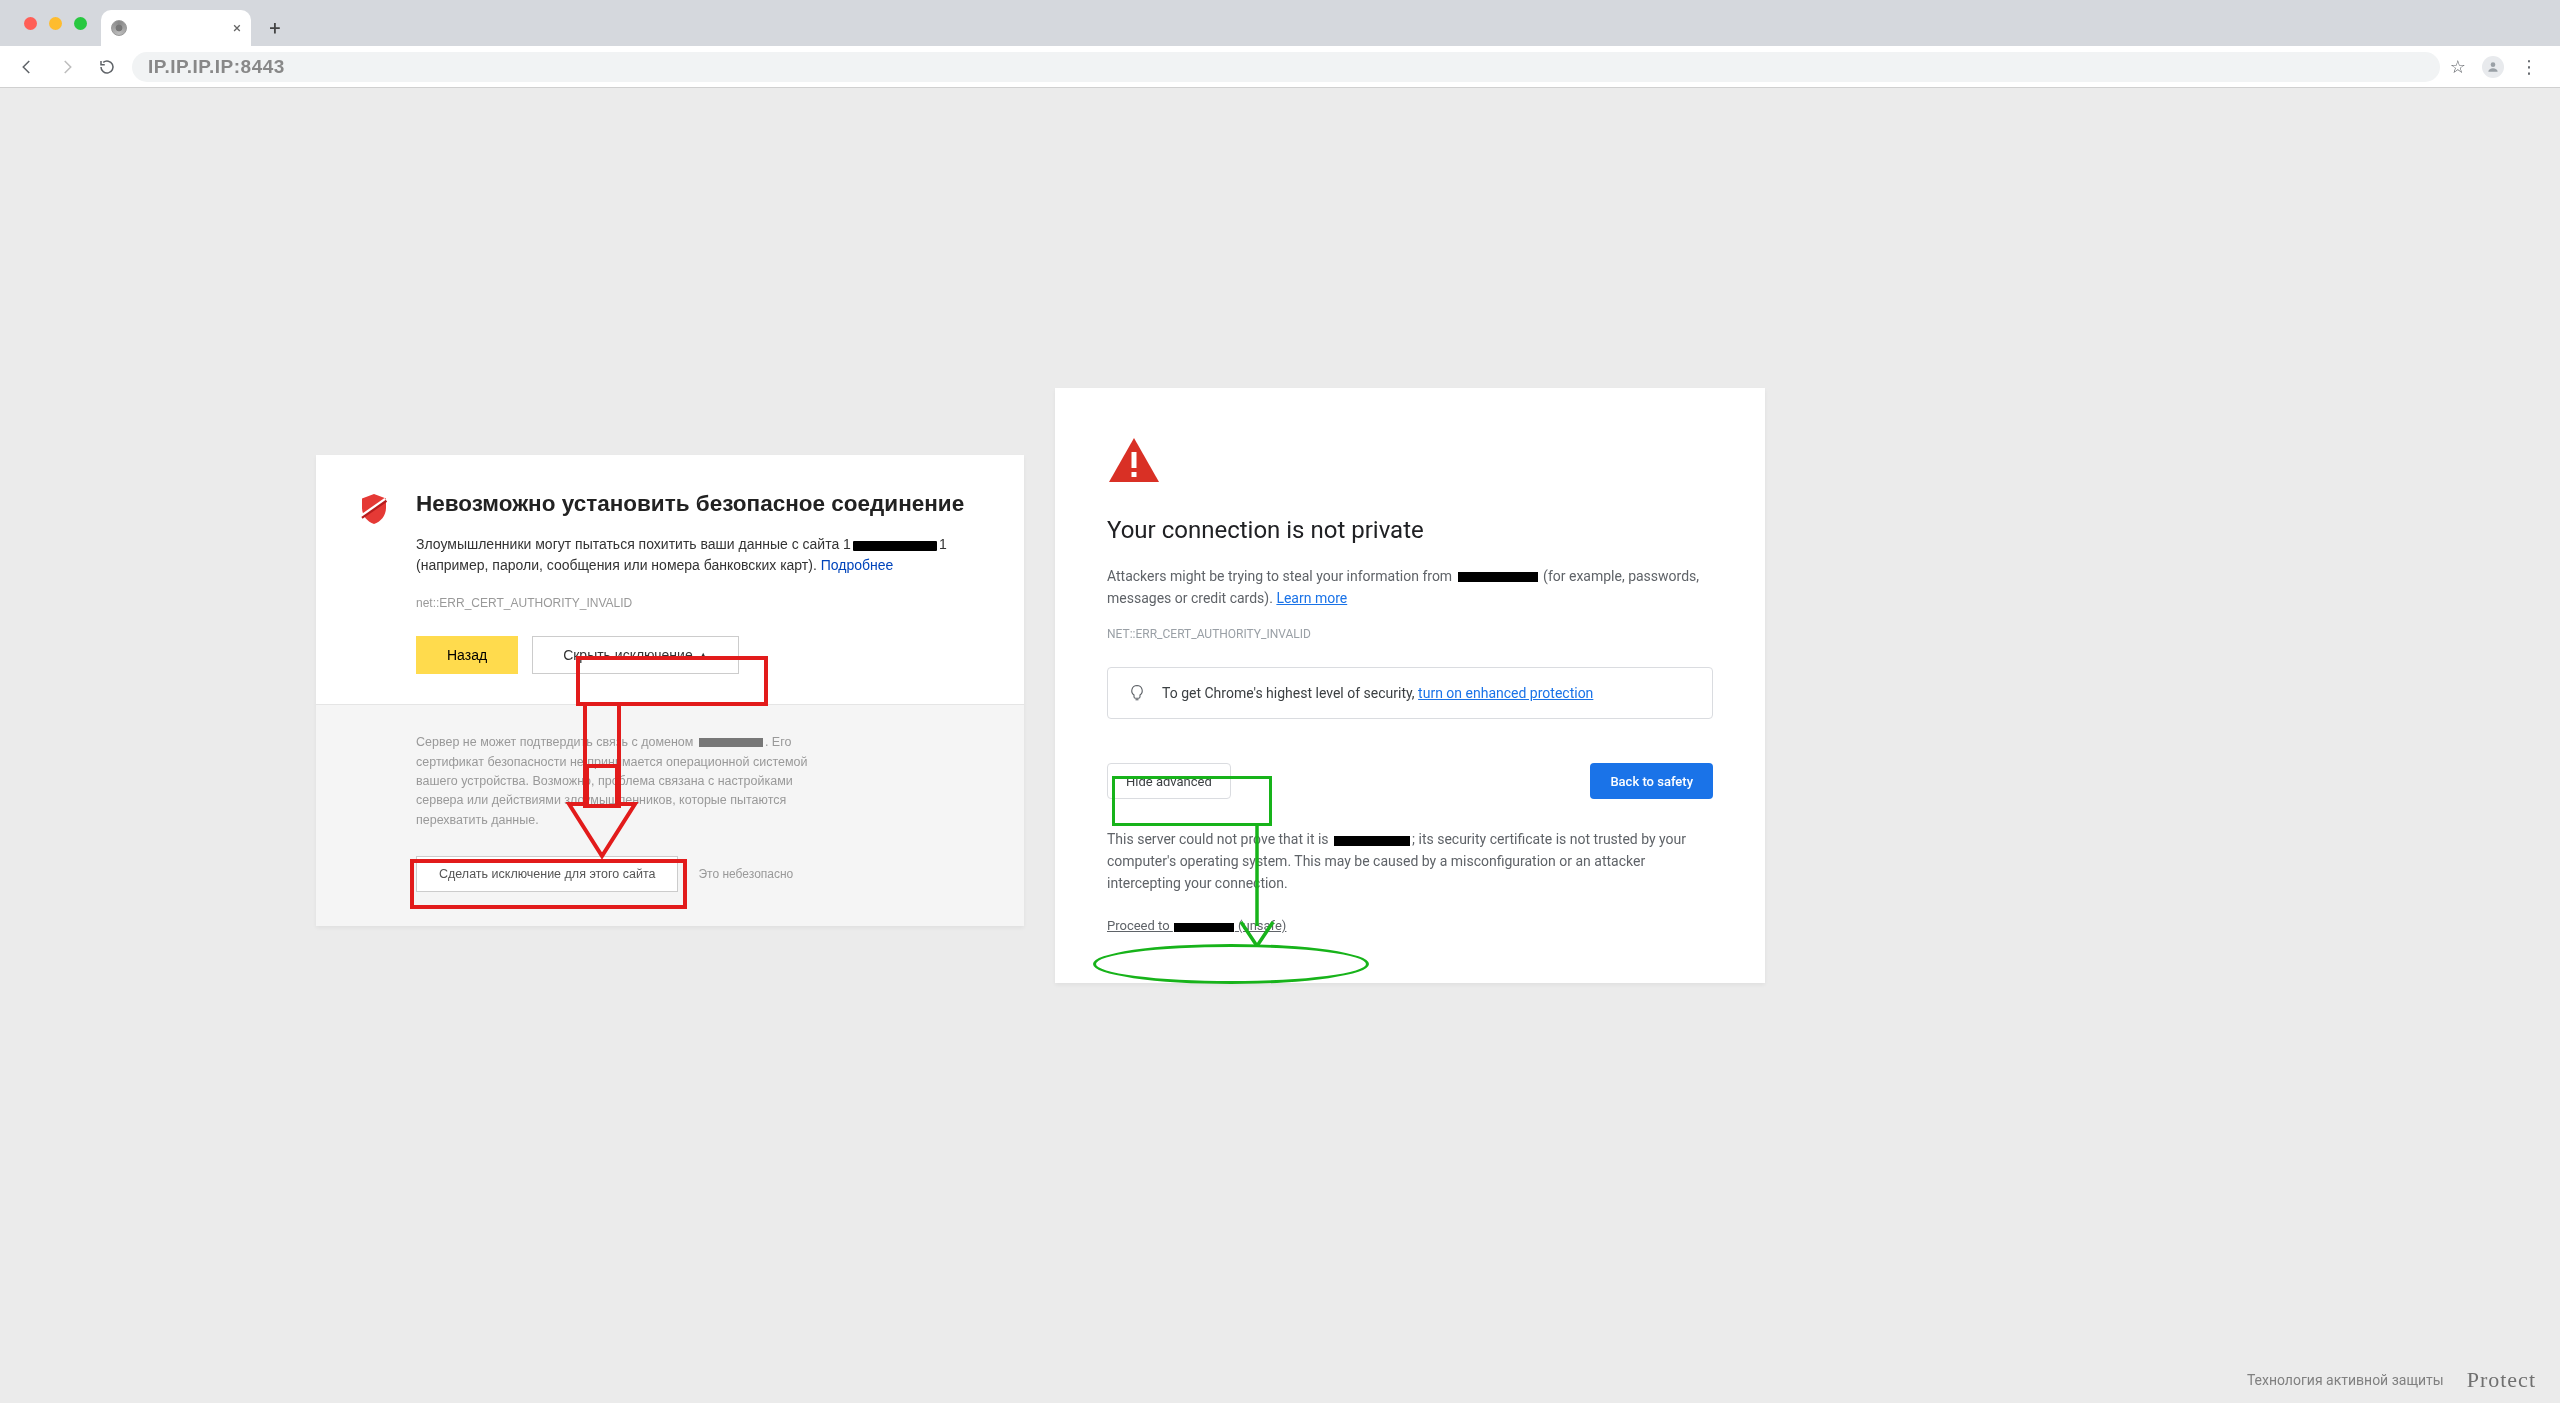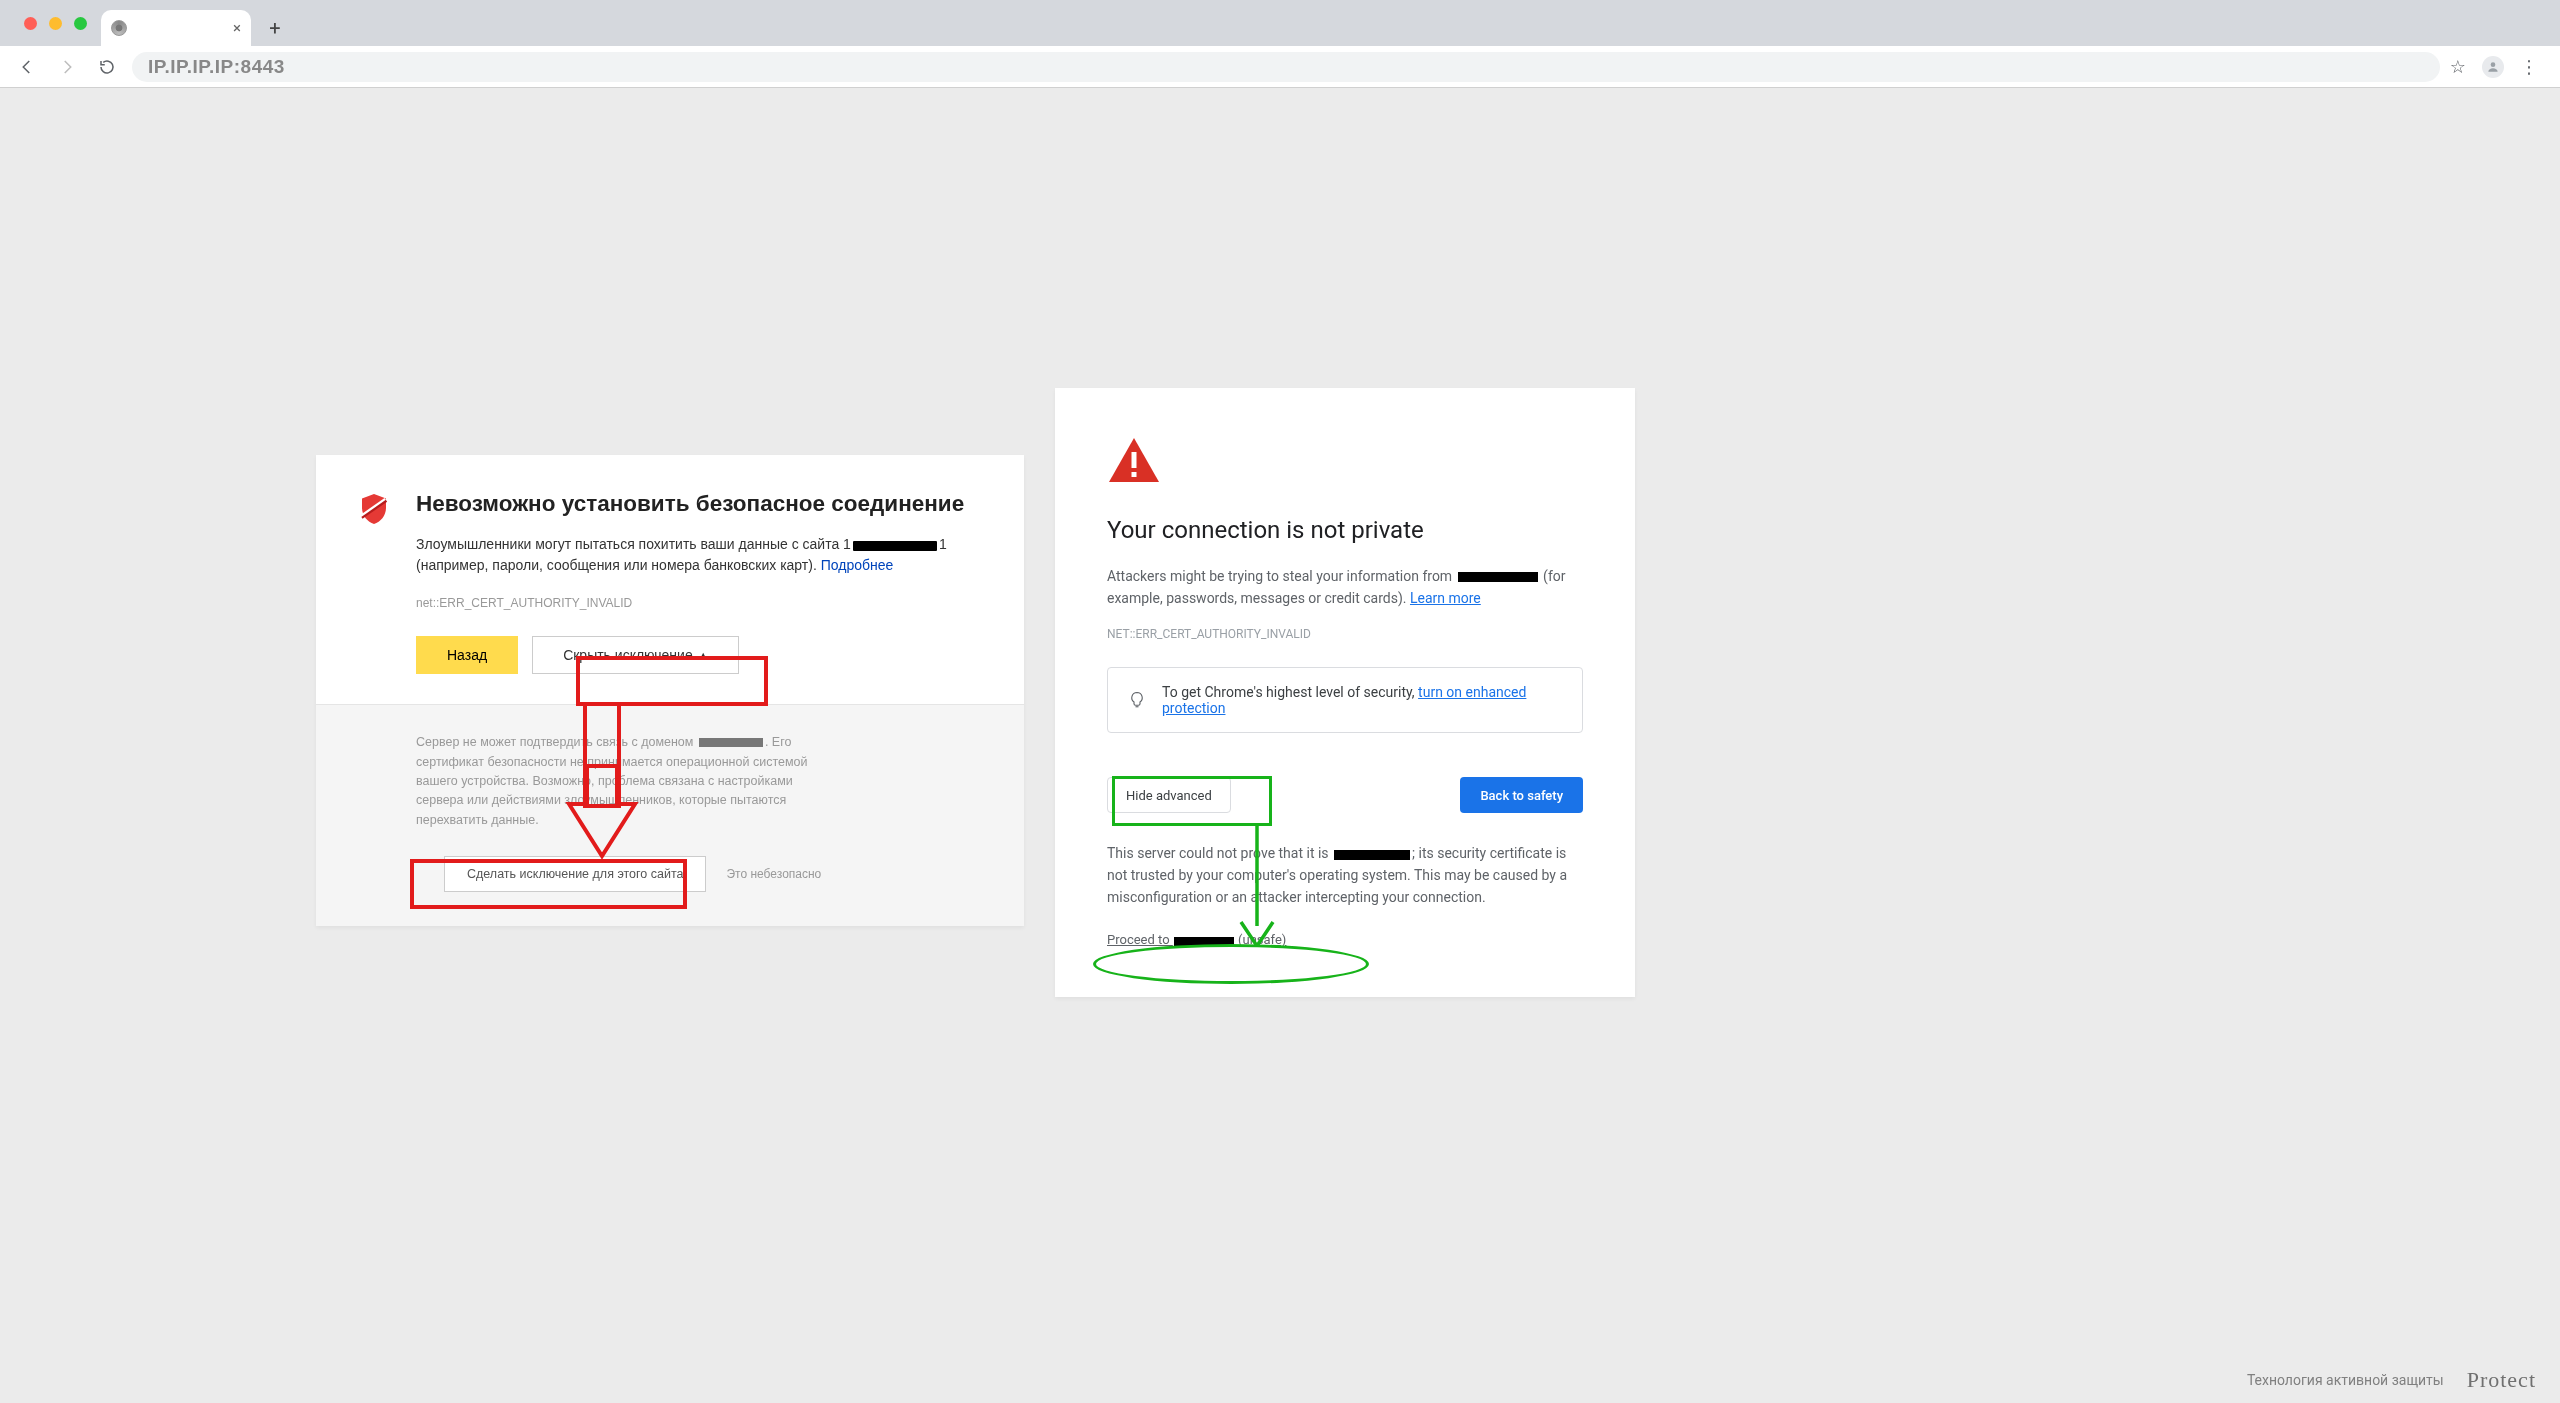--- a/index.html
+++ b/index.html
@@ -124,36 +124,36 @@
   .ya-desc a{color:#0044bb;text-decoration:none;}
   .ya-err{margin-top:20px;font-size:12px;color:#999;}
   .ya-btn-row{display:flex;gap:14px;margin-top:26px;align-items:flex-start;}
   .ya-btn{height:38px;padding:0 30px;font-size:14px;display:flex;align-items:center;justify-content:center;cursor:pointer;border:1px solid transparent;}
   .ya-btn.primary{background:#ffdb4d;color:#000;}
   .ya-btn.secondary{background:#fff;border:1px solid #ccc;color:#333;}
   .ya-btn .tri{margin-left:6px;font-size:9px;}
   .ya-details{background:#f5f5f5;border-top:1px solid #e5e5e5;padding:28px 40px 34px 100px;}
   .ya-details-text{font-size:12.5px;line-height:1.55;color:#999;max-width:420px;}
   .ya-details-text .redact{display:inline-block;width:64px;height:9px;background:#777;vertical-align:middle;margin:0 2px;}
-  .ya-exc-row{margin-top:26px;display:flex;align-items:center;gap:20px;margin-left:28px;}
+  .ya-exc-row{margin-top:26px;display:flex;align-items:center;gap:20px;}
   .ya-exc-btn{height:36px;padding:0 22px;font-size:12.5px;border:1px solid #ccc;background:#fff;color:#555;display:flex;align-items:center;cursor:pointer;}
   .ya-exc-note{font-size:12px;color:#999;}
 
   
   .annot{position:absolute;pointer-events:none;}
   .red-box{border:4px solid #e21b1b;}
   .rb1{left:576px;top:568px;width:192px;height:50px;}
   .rb2{left:410px;top:771px;width:277px;height:50px;}
   .red-arrow{position:absolute;left:549px;top:618px;width:100px;height:156px;}
 
   
   .ch-card{
     position:absolute;
     left:1055px; top:300px;
-    width:580px;
+    width:710px;
     background:#fff;
     box-shadow:0 2px 4px rgba(0,0,0,.05);
     padding:48px 52px 50px 52px;
     font-family:"Segoe UI",Roboto,Arial,sans-serif;
   }
   .ch-tri{width:54px;height:48px;margin-bottom:28px;}
   .ch-title{font-size:24px;color:#202124;font-weight:400;margin-bottom:22px;}
   .ch-desc{font-size:14px;color:#5f6368;line-height:1.55;}
   .ch-desc .redact{display:inline-block;width:80px;height:10px;background:#000;vertical-align:middle;margin:0 2px;}
   .ch-desc a{color:#1a73e8;text-decoration:underline;cursor:pointer;}

